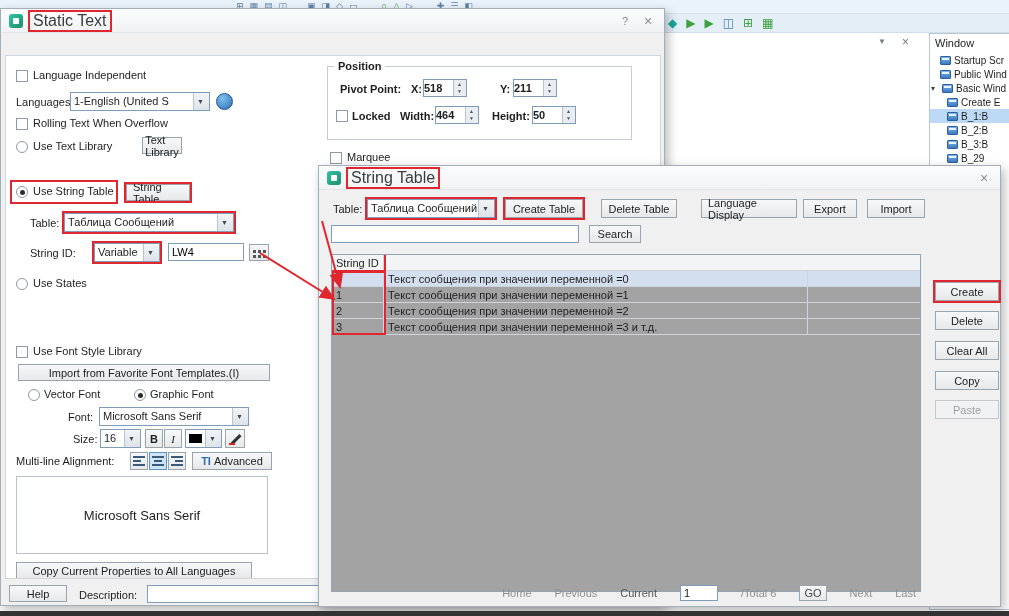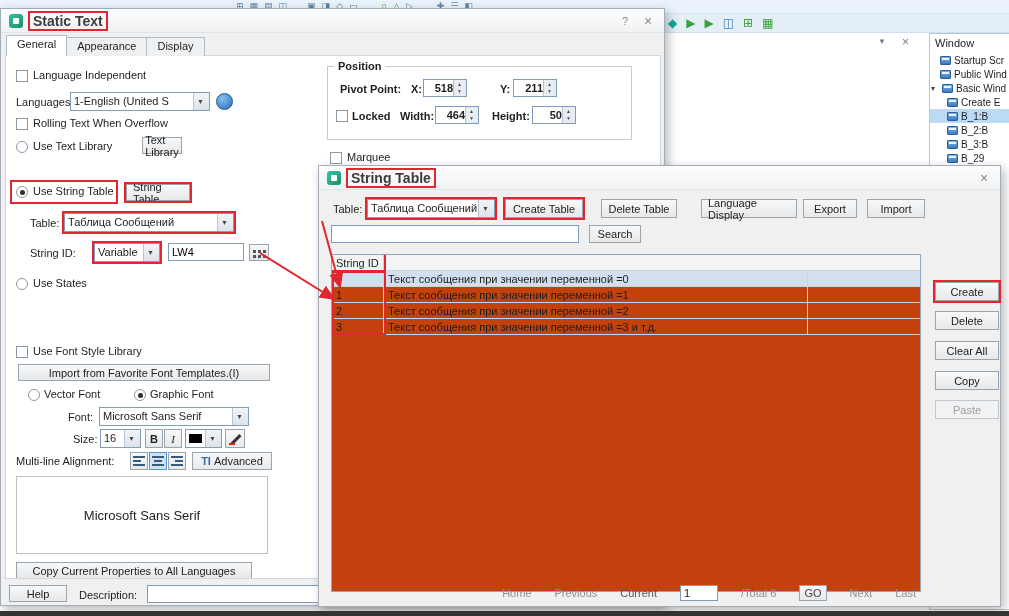--- a/index.html
+++ b/index.html
@@ -38,21 +38,21 @@
   .wicon::after { content:""; position:absolute; left:1px; top:1px; right:1px; height:2px; background:#eaf3fc; }
 
   
   .dlg { position:absolute; background:#f0f0f0; border:1px solid #a3aeb8; box-shadow:3px 4px 10px rgba(0,0,0,.28); }
   .st-dlg { left:0; top:8px; width:665px; height:598px; z-index:10; }
   .str-dlg { left:318px; top:165px; width:683px; height:442px; z-index:20; }
   .tbar { position:absolute; left:0; top:0; right:0; height:24px; display:flex; align-items:center;
           padding:0 8px; gap:7px; background:linear-gradient(#fcfdfe,#f0f2f4); border-bottom:1px solid #e2e5e8; }
   .dicon { flex:0 0 auto; width:14px; height:14px; border-radius:3px; background:linear-gradient(135deg,#33c1a9,#1d8f66); position:relative; }
   .dicon::after { content:""; position:absolute; left:4px; top:4px; width:6px; height:6px; background:#fff; border-radius:1px; }
-  .ttl { font-size:14px; color:#3c3c3c; padding:0 3px;font-weight:bold; }
+  .ttl { font-size:16px; color:#3c3c3c; padding:0 3px; }
   .tb-sp { flex:1; }
   .tb-btn { color:#8a8a8a; width:16px; text-align:center; }
   .hl { outline:2px solid #e0262e; }
 
   .tabs { position:absolute; left:5px; top:28px; display:flex; z-index:2; }
   .tab { height:19px; padding:2px 10px 0; border:1px solid #b2bcc6; border-bottom:none; background:#eef0f2; margin-right:-1px; }
   .tab.act { background:#fff; height:21px; margin-top:-2px; position:relative; z-index:3; }
   .page { position:absolute; left:4px; top:46px; width:656px; height:524px; background:#fff; border:1px solid #cfd6dd; overflow:hidden; }
 
   .lb { position:absolute; white-space:nowrap; }
@@ -62,21 +62,21 @@
   .b { position:absolute; height:19px; display:flex; align-items:center; justify-content:center; padding:0 6px;
        background:linear-gradient(#f7f8f9,#e6e8ea); border:1px solid #9aa4ad; color:#222; }
   .b.h17 { height:17px; }
   .b.dis { color:#a0a0a0; border-color:#c3c7cb; background:#f1f2f3; }
   .dd { position:absolute; display:flex; height:19px; border:1px solid #7f9db9; background:#fff; align-items:stretch; }
   .dd .dv { flex:1; padding:2px 3px 0; white-space:nowrap; overflow:hidden; }
   .dd .da { flex:0 0 16px; background:linear-gradient(#f2f4f6,#dde3e9); border-left:1px solid #b8c4ce; position:relative; }
   .dd .da::after { content:"▼"; position:absolute; left:3px; top:5px; font-size:7px; color:#3a4a58; }
   .inp { position:absolute; border:1px solid #7f9db9; background:#fff; font:inherit; padding:1px 3px; height:18px; }
   .spin { position:absolute; display:flex; height:18px; border:1px solid #7f9db9; background:#fff; }
-  .spin .sv { width:29px; text-align:right; line-height:16px; }
+  .spin .sv { width:29px; text-align:left; line-height:16px; }
   .spin .sar { flex:0 0 13px; border-left:1px solid #b8c4ce; display:flex; flex-direction:column; }
   .spin .sar span { flex:1; background:#e9edf1; position:relative; }
   .spin .sar span::after { position:absolute; left:3px; font-size:5px; color:#456; }
   .spin .up::after { content:"▲"; top:1px; } .spin .dn::after { content:"▼"; top:0; }
   .globe { position:absolute; width:17px; height:17px; border-radius:50%; border:1px solid #24578f;
            background:radial-gradient(circle at 35% 30%, #7fc0f0, #2f6db4); }
   .kb { position:absolute; width:20px; height:17px; border:1px solid #9aa4ad; background:linear-gradient(#f7f8f9,#e2e5e8); }
   .kb::after { content:""; position:absolute; left:3px; top:5px; width:3px; height:3px; background:#555;
                box-shadow:5px 0 #555, 10px 0 #555, 0 5px #555, 5px 5px #555, 10px 5px #555; }
   .bold { font-weight:bold; }
@@ -91,21 +91,21 @@
   .alg.l i:nth-child(1){width:12px} .alg.l i:nth-child(2){width:8px} .alg.l i:nth-child(3){width:12px}
   .alg.c i:nth-child(1){width:12px;margin:0 auto} .alg.c i:nth-child(2){width:8px;margin:0 auto} .alg.c i:nth-child(3){width:12px;margin:0 auto}
   .alg.r i:nth-child(1){width:12px;margin-left:auto} .alg.r i:nth-child(2){width:8px;margin-left:auto} .alg.r i:nth-child(3){width:12px;margin-left:auto}
   .alg.on { background:#cfe3f6; border-color:#5a96cc; }
   .ticon { color:#2f6db4; font-weight:bold; margin-right:3px; }
   .prev { position:absolute; border:1px solid #b9c2cb; background:#fff; display:flex; align-items:center; justify-content:center; font-size:13px; }
   .grp { position:absolute; border:1px solid #c6ccd2;font-weight:bold; }
   .grp .cap { position:absolute; top:-7px; left:6px; background:#fff; padding:0 4px; }
 
   
-  .sttbl { position:absolute; left:12px; top:88px; width:590px; height:338px; background:#c2410c; border:1px solid #93a5b5; overflow:hidden; }
+  .sttbl { position:absolute; left:12px; top:88px; width:590px; height:338px; background:#a3a3a3; border:1px solid #93a5b5; overflow:hidden; }
   .trow { display:flex; height:16px; border-bottom:1px solid #cdd3da; }
   .trow.head { background:#f2f4f6; }
   .trow.sel { background:#d3dfef; }
   .tc { border-right:1px solid #cdd3da; padding:1px 4px 0; line-height:14px; white-space:nowrap; overflow:hidden; }
   .tc.id { flex:0 0 52px; }
   .tc.lang { flex:0 0 424px; }
   .tc.fill { flex:1; border-right:none; }
   .idbox { position:absolute; left:0; top:16px; width:54px; height:64px; border:2px solid #e0262e; pointer-events:none; }
   .pager { position:absolute; right:84px; bottom:4px; height:18px; display:flex; gap:23px; align-items:center; color:#8f8f8f; }
   .pager .pin { width:38px; height:16px; border:1px solid #7f9db9; background:#fff; font:inherit; padding:0 3px; color:#222; }
@@ -193,25 +193,20 @@
     </div>
   </div>
 
   <div class="dlg st-dlg">
     <div class="tbar">
       <span class="dicon"></span>
       <span class="ttl hl">Static Text</span>
       <span class="tb-sp"></span>
       <span class="tb-btn">?</span>
       <span class="tb-btn" style="font-size:14px">×</span>
-    </div>
-    <div class="tabs">
-      <div class="tab act">General</div>
-      <div class="tab">Appearance</div>
-      <div class="tab">Display</div>
     </div>
 
     <div class="page">
 
       <span class="ck" style="left:10px;top:14px"></span>
       <span class="lb" style="left:27px;top:13px">Language Independent</span>
 
       <span class="lb" style="left:10px;top:40px">Languages:</span>
       <div class="dd" style="left:64px;top:36px;width:140px">
         <span class="dv">1-English (United S</span>

